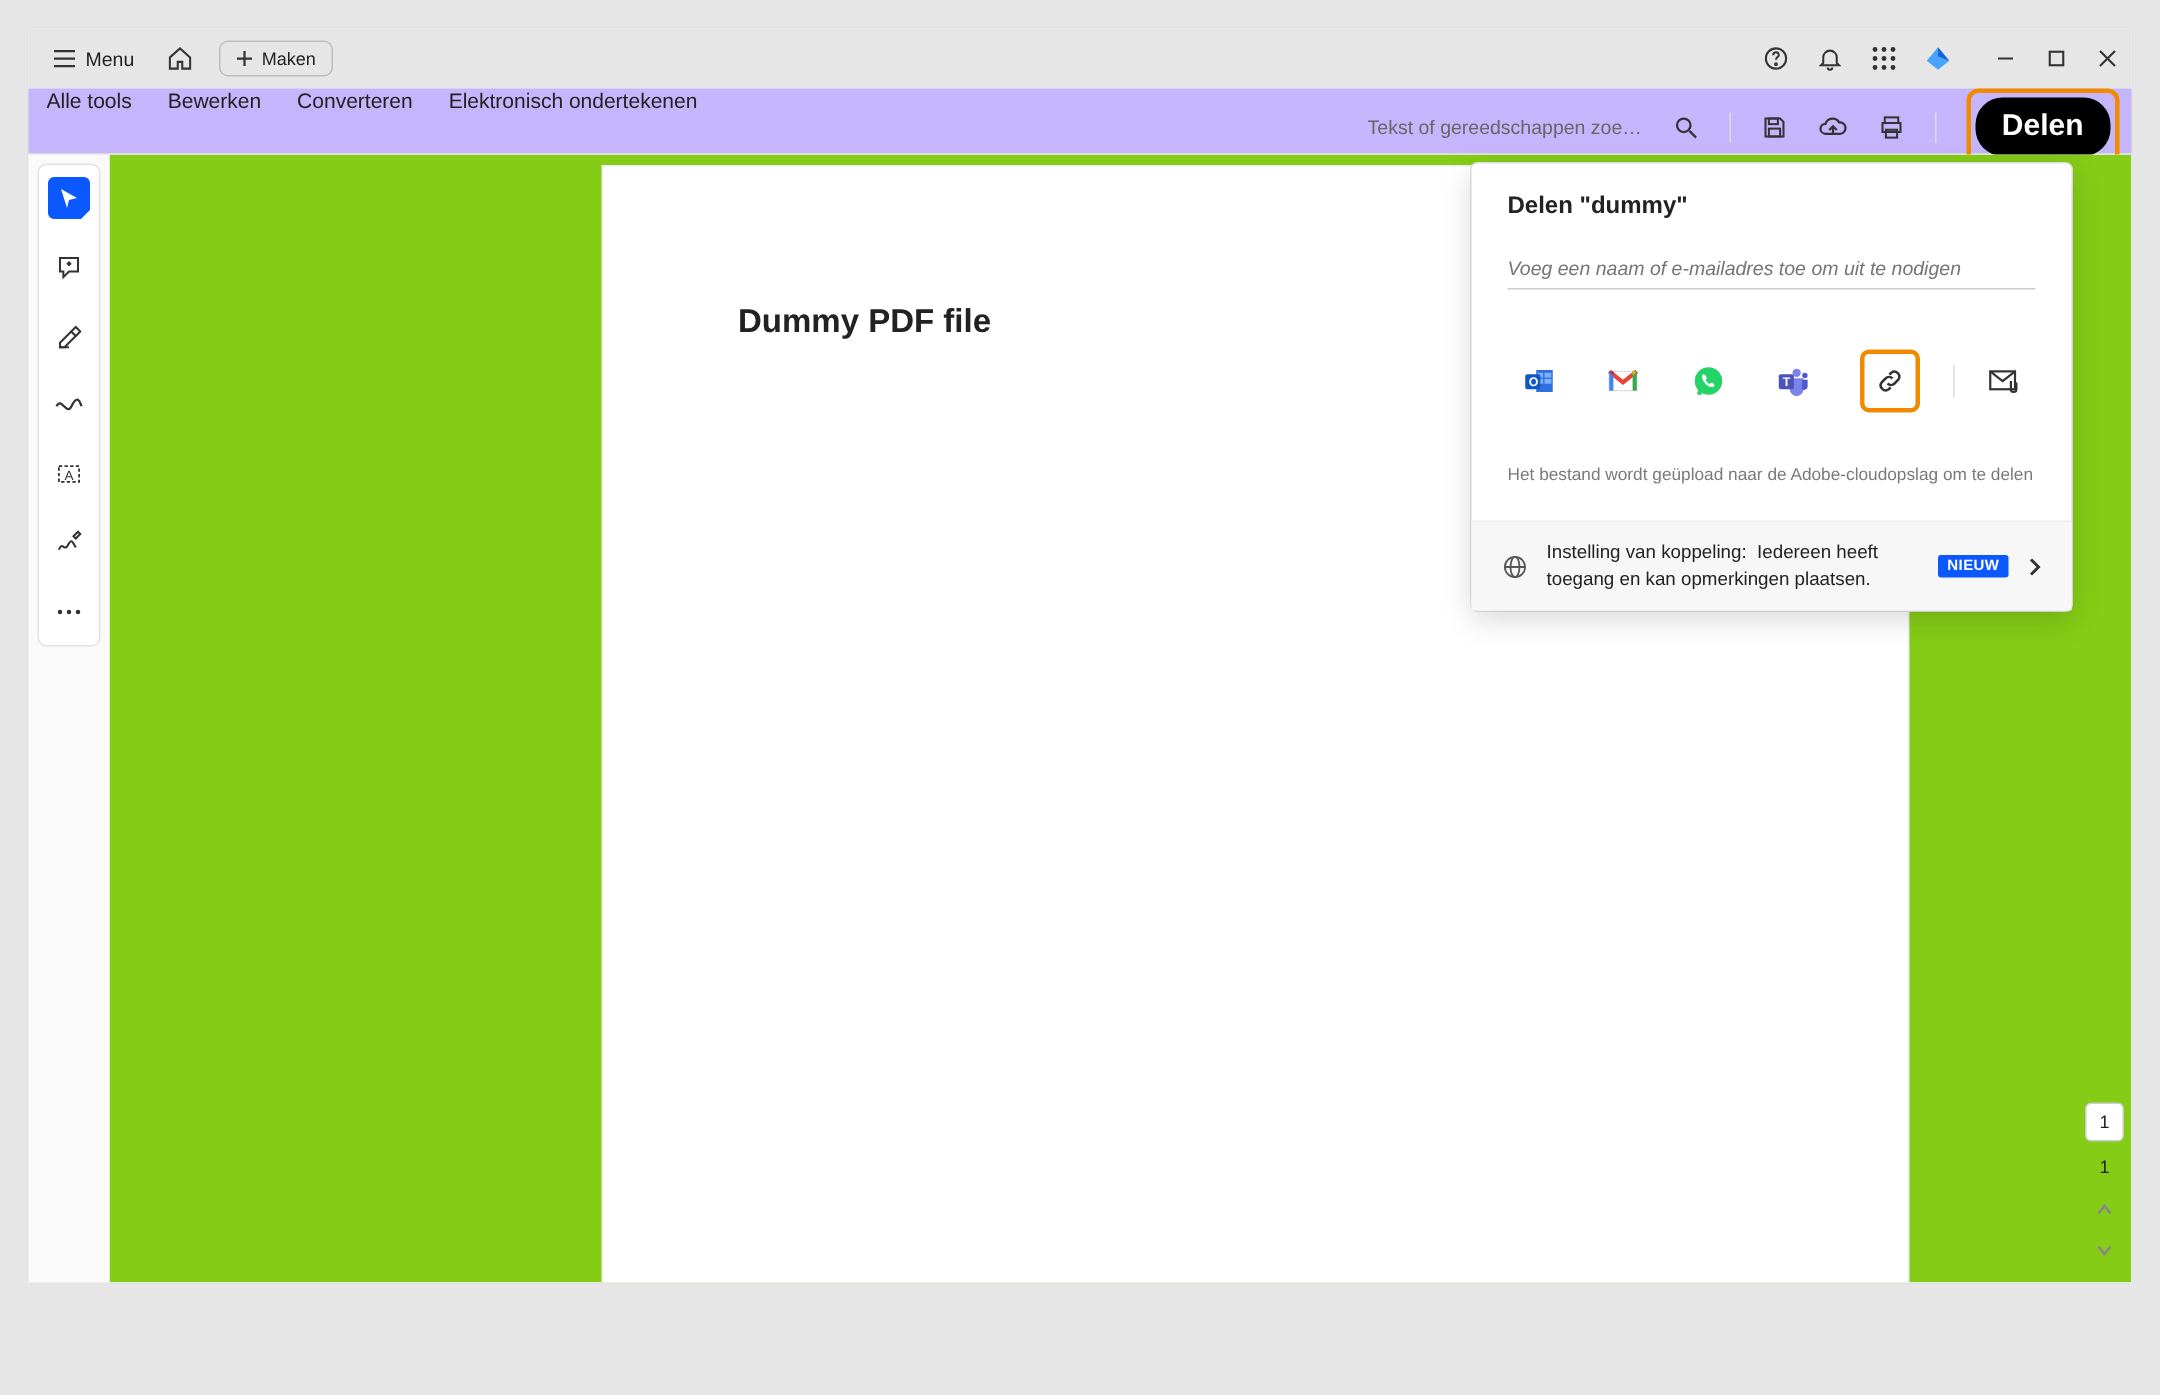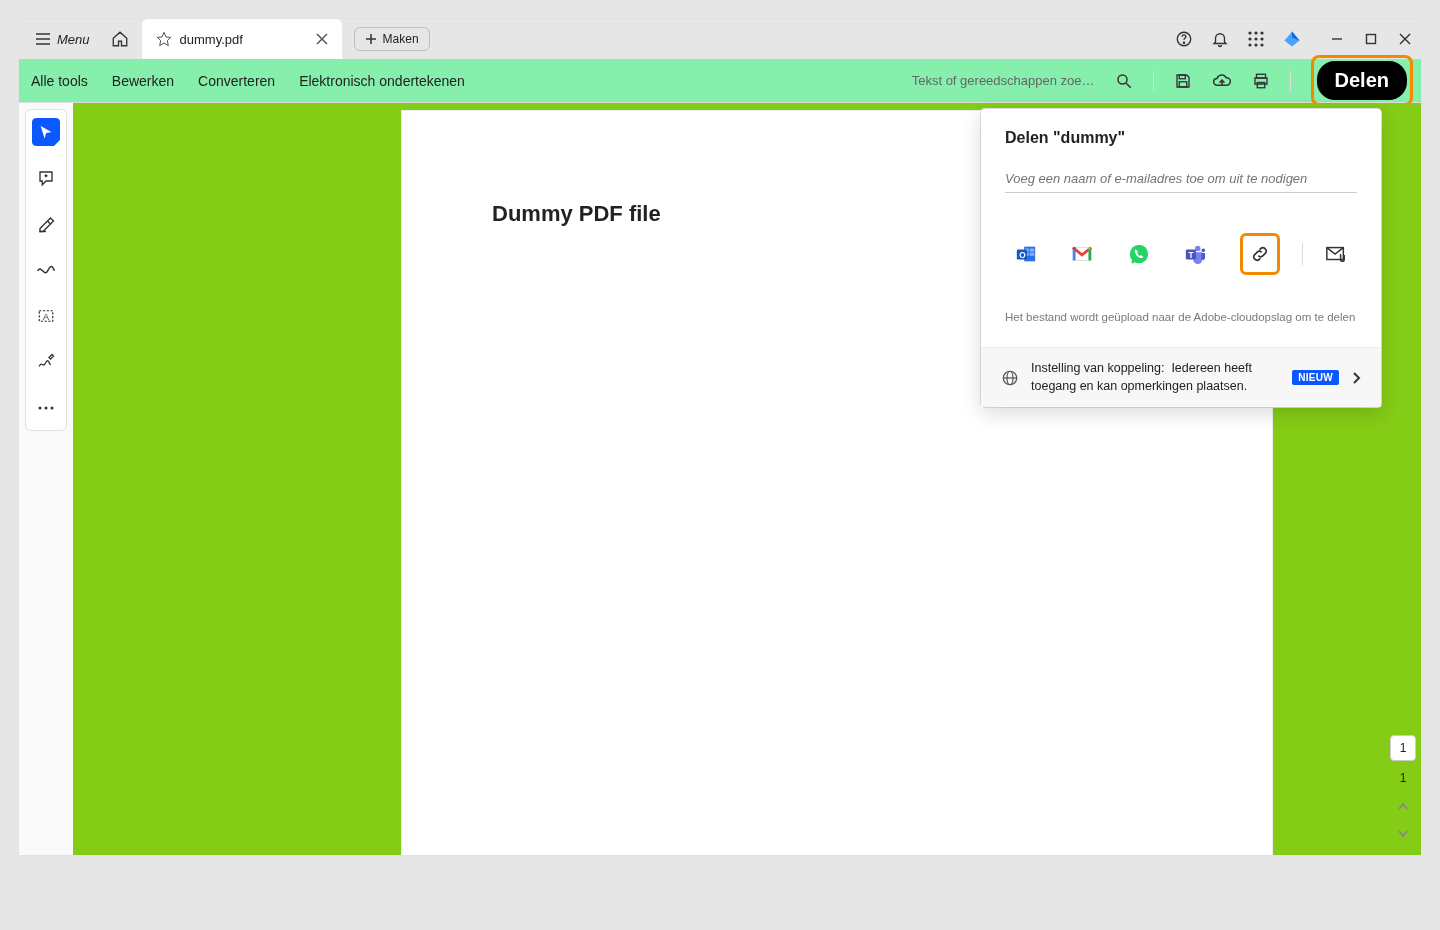--- a/index.html
+++ b/index.html
@@ -52,21 +52,20 @@
     gap: 4px;
     padding-left: 8px;
   }
   .menu-btn {
     display: flex;
     align-items: center;
     gap: 6px;
     padding: 4px 8px;
     border-radius: 4px;
     cursor: pointer;
-    font-style: italic;
   }
   .home-btn {
     width: 28px;
     height: 28px;
     display: flex;
     align-items: center;
     justify-content: center;
     border-radius: 4px;
     cursor: pointer;
     margin-left: 4px;
@@ -116,24 +115,24 @@
   .icon-btn {
     cursor: pointer;
     display: flex;
     align-items: center;
     justify-content: center;
   }
 
   
   .toolbar {
     height: 44px;
-    background: #86efac;
+    background: #c4b5fd;
     border-bottom: 1px solid #ddd;
     display: flex;
-    align-items: center;
+    align-items: flex-start;
     justify-content: space-between;
     padding: 0 8px 0 8px;
     position: relative;
   }
   .toolbar-left {
     display: flex;
     align-items: center;
     gap: 24px;
     padding-left: 4px;
   }
@@ -392,34 +391,20 @@
               <line x1="1" y1="7" x2="15" y2="7"></line>
               <line x1="1" y1="12" x2="15" y2="12"></line>
           </svg>
         </span>
         <span>Menu</span>
       </div>
       <div class="home-btn">
         <svg width="18" height="18" viewBox="0 0 24 24" fill="none" stroke="#333" stroke-width="1.8">
           <path d="M3 11 L12 3 L21 11 V21 H14 V15 H10 V21 H3 Z"></path>
         </svg>
-      </div>
-      <div class="tab">
-        <span>
-          <svg width="16" height="16" viewBox="0 0 24 24" fill="none" stroke="#555" stroke-width="1.5">
-            <polygon points="12 2 15 9 22 9.5 17 14.5 18.5 22 12 18 5.5 22 7 14.5 2 9.5 9 9"></polygon>
-          </svg>
-        </span>
-        <span>dummy.pdf</span>
-        <span class="close">
-          <svg width="12" height="12" viewBox="0 0 12 12" stroke="#555" stroke-width="1.5">
-            <line x1="1" y1="1" x2="11" y2="11"></line>
-              <line x1="11" y1="1" x2="1" y2="11"></line>
-          </svg>
-        </span>
       </div>
       <div class="create-btn">
         <span>
           <svg width="12" height="12" viewBox="0 0 12 12" stroke="#333" stroke-width="1.5">
             <line x1="6" y1="1" x2="6" y2="11"></line>
               <line x1="1" y1="6" x2="11" y2="6"></line>
           </svg>
         </span>
         <span>Maken</span>
       </div>

